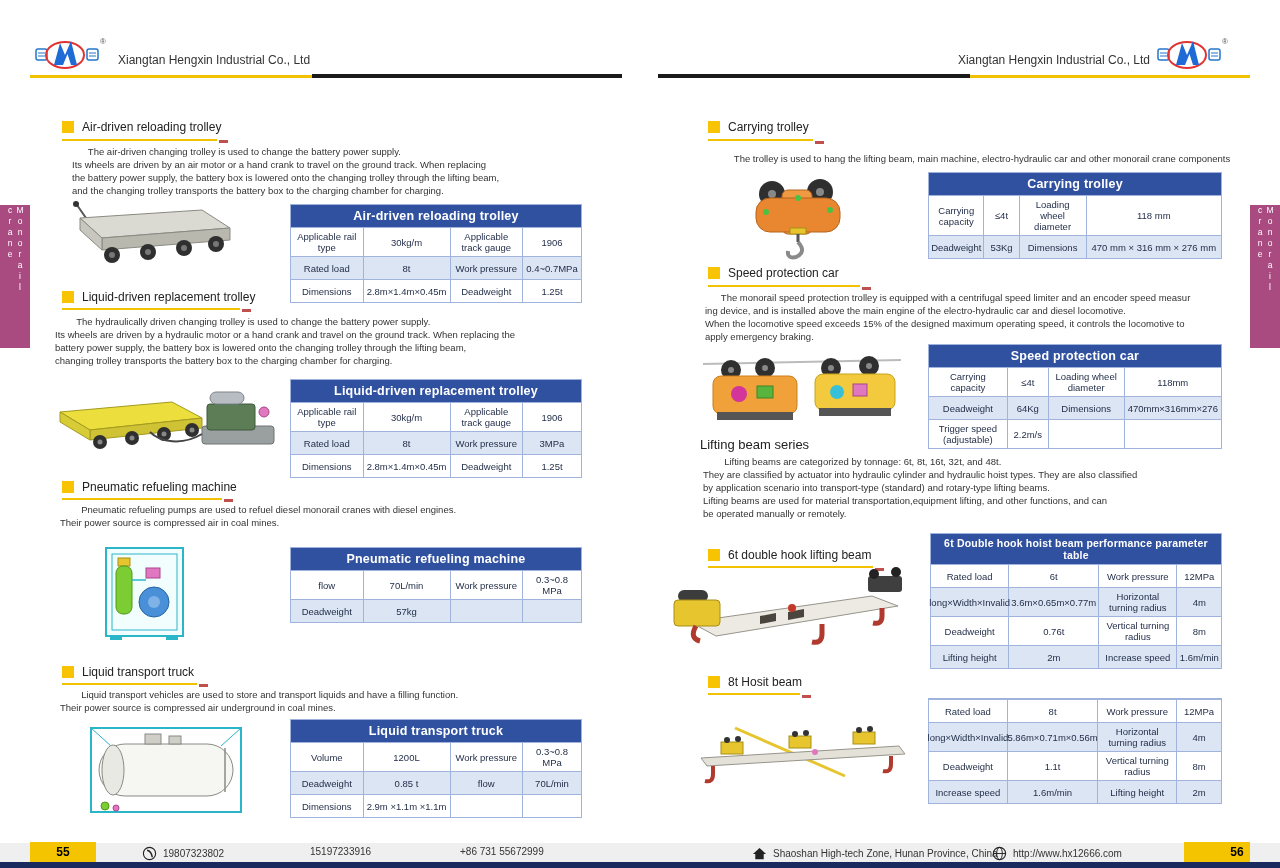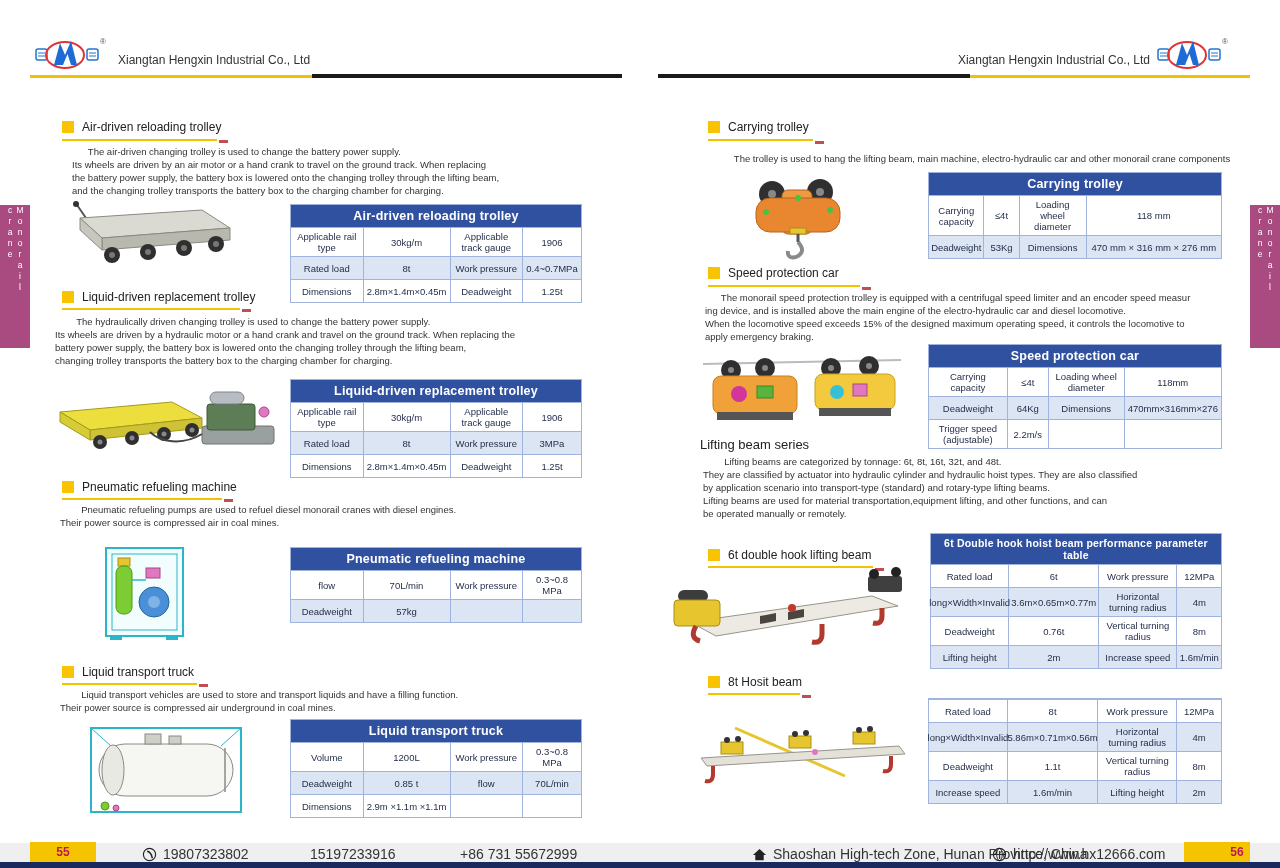--- a/index.html
+++ b/index.html
@@ -58,23 +58,23 @@
   .t-carry .c0{width:19%} .t-carry .c1{width:12%} .t-carry .c2{width:23%} .t-carry .c3{width:46%}
   .t-speed .c0{width:27%} .t-speed .c1{width:14%} .t-speed .c2{width:26%} .t-speed .c3{width:33%}
   .t-beam .c0{width:27%} .t-beam .c1{width:31%} .t-beam .c2{width:27%} .t-beam .c3{width:15%}
 
   
   .footer-gray { position:absolute; left:0; top:843px; width:1280px; height:19px; background:#efefef; }
   .footer-navy { position:absolute; left:0; top:862px; width:1280px; height:6px; background:#1b2a5e; }
   .page-num {
     position:absolute; top:842px; width:66px; height:20px; background:#f5c400;
     display:flex; align-items:center; justify-content:center;
-    font-size:12px; font-weight:bold; color:#be185d;
+    font-size:12px; font-weight:bold; color:#000000;
   }
-  .foot-item { position:absolute; top:846px; display:flex; align-items:center; gap:6px; font-size:14px; color:#333; }
+  .foot-item { position:absolute; top:846px; display:flex; align-items:center; gap:6px; font-size:10px; color:#333; }
   .foot-item svg { flex:0 0 auto; }
 
   .product-img { position:absolute; }
 </style>
 </head>
 <body>
 
 <svg class="abs" style="left:34px;top:34px;" width="78" height="42" viewBox="0 0 78 42">
   <rect x="2" y="15" width="11" height="11" rx="2" fill="none" stroke="#2277cc" stroke-width="1.5"></rect>
   <line x1="4" y1="19" x2="11" y2="19" stroke="#2277cc" stroke-width="1"></line>

